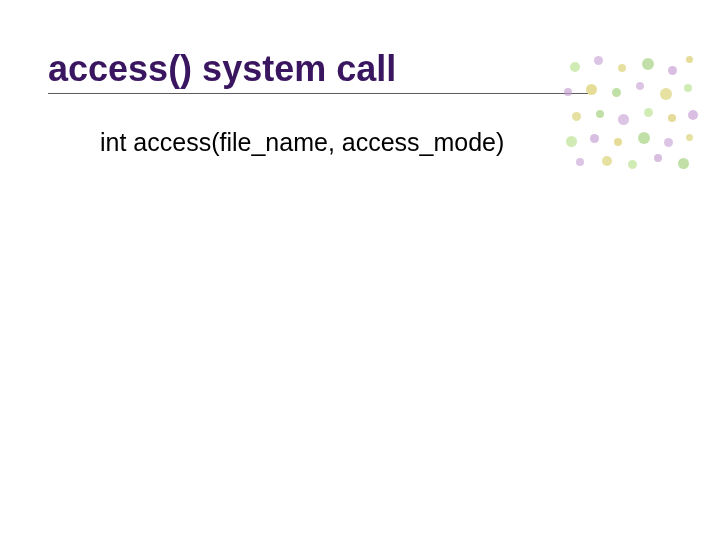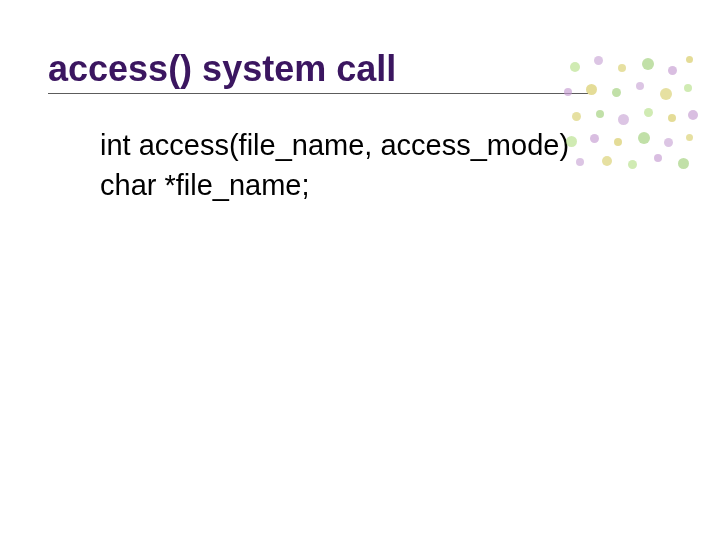--- a/index.html
+++ b/index.html
@@ -52,21 +52,21 @@
     position: absolute;
     left: 6px;
     top: 10px;
     width: 10px;
     height: 10px;
     background: #000;
     border-radius: 50%;
   }
   .codeblock {
     margin-left: 52px;
-    font-size: 29px;
+    font-size: 25px;
     line-height: 1.35;
   }
   .codeblock div { white-space: pre; }
   
   .deco {
     position: absolute;
     top: 54px;
     right: 20px;
     width: 140px;
     height: 120px;
@@ -115,17 +115,16 @@
     </div>
 
   <h1 class="title">access() system call</h1>
   <hr class="title-rule">
 
   <div class="body">
     <ul class="bullets">
     </ul>
     <div class="codeblock">
       <div>int access(file_name, access_mode)</div>
-      <div>char *file_name;</div>
     </div>
   </div>
 
 </div>
 
 </body></html>

